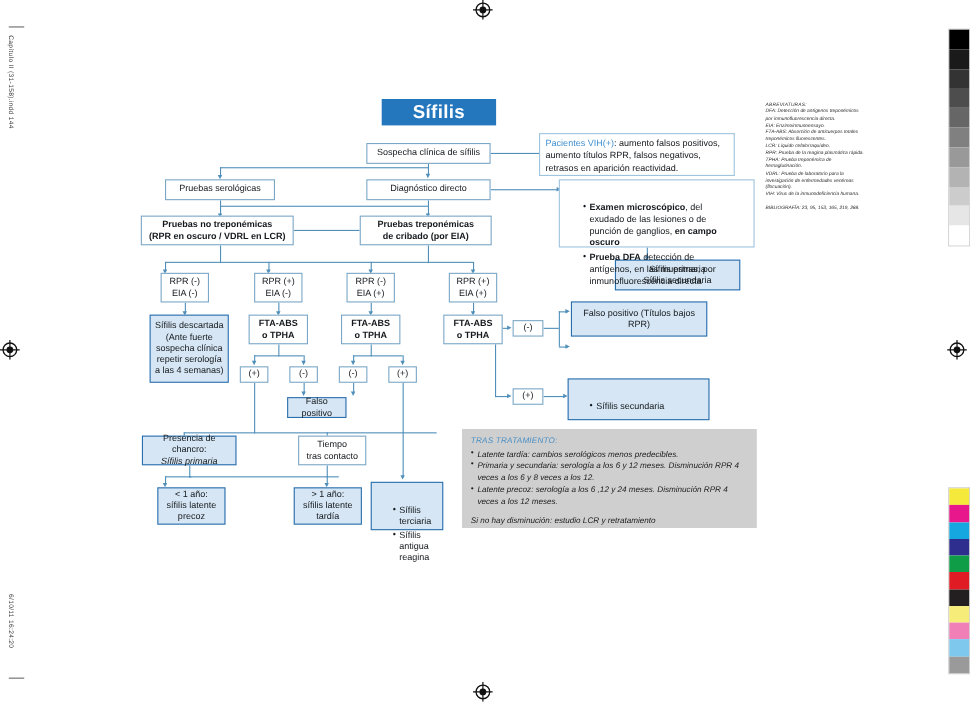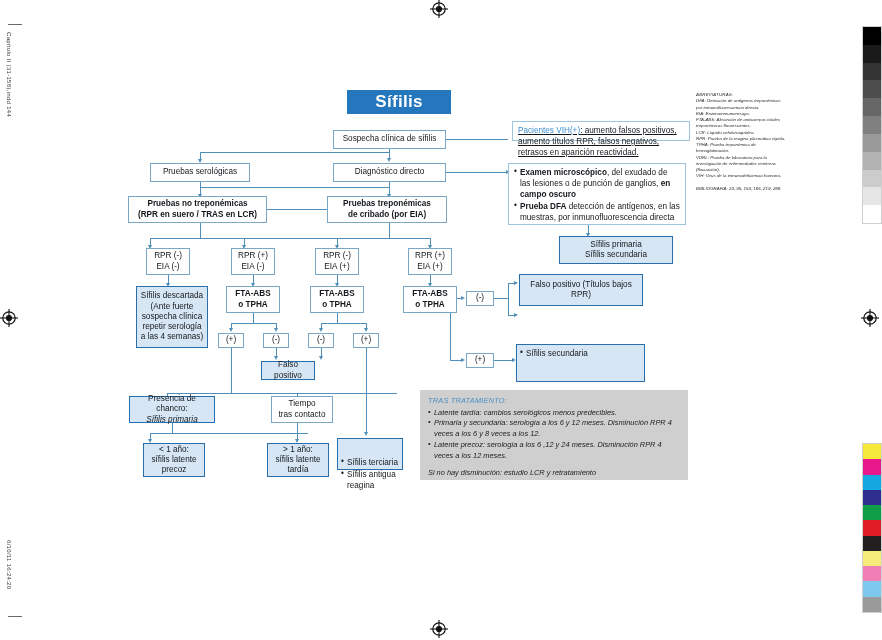--- a/index.html
+++ b/index.html
@@ -70,21 +70,21 @@
     box-sizing:border-box;
     border:1px solid #9ec4de;
     background:#ffffff;
     font-size:8.2px;
     line-height:1.32;
     padding:4px 5px;
     color:#14181c;
   }
   .infobox .hl{color:#3f8fd0;}
   .infobox b{font-weight:bold;}
-  .bullets{margin:0;padding:0;list-style:none;}
+  .bullets{margin:16px;padding:0;list-style:none;}
   .bullets li{position:relative;padding-left:6px;margin-bottom:2px;}
   .bullets li:before{content:"•";position:absolute;left:0;top:-1px;}
 
   
   .greybox{
     position:absolute;box-sizing:border-box;
     background:#cfcfcf;
     padding:6px 8px;
     font-size:7.4px;
     line-height:1.45;
@@ -292,21 +292,21 @@
   <div class="arw right" style="left:512px;top:357.5px;"></div>
 
   <div class="node" style="left:333px;top:130px;width:113px;height:19px;">Sospecha clínica de sífilis</div>
 
   <div class="node" style="left:150px;top:163px;width:100px;height:19px;">Pruebas serológicas</div>
 
   <div class="node" style="left:333px;top:163px;width:113px;height:19px;">Diagnóstico directo</div>
 
   <div class="node bold" style="left:128px;top:196px;width:139px;height:27px;flex-direction:column;">
     <span>Pruebas no treponémicas</span>
-    <span>(RPR en suero / TRAS en LCR)</span>
+    <span>(RPR en oscuro / VDRL en LCR)</span>
   </div>
 
   <div class="node bold" style="left:327px;top:196px;width:120px;height:27px;flex-direction:column;">
     <span>Pruebas treponémicas</span>
     <span>de cribado (por EIA)</span>
   </div>
 
   <div class="node" style="left:146px;top:248px;width:44px;height:27px;flex-direction:column;">
     <span>RPR (-)</span>
     <span>EIA (-)</span>
@@ -364,42 +364,42 @@
     <span>sífilis latente</span>
     <span>precoz</span>
   </div>
 
   <div class="node thick fill" style="left:267px;top:443px;width:62px;height:34px;flex-direction:column;">
     <span>&gt; 1 año:</span>
     <span>sífilis latente</span>
     <span>tardía</span>
   </div>
 
-  <div class="node thick fill left" style="left:337px;top:438px;width:66px;height:32px;align-items:flex-start;padding-top:19px;">
+  <div class="node thick fill left" style="left:337px;top:438px;width:66px;height:44px;align-items:flex-start;padding-top:4px;">
     <ul class="bullets" style="width:100%;">
       <li>Sífilis terciaria</li>
       <li>Sífilis antigua reagina</li>
     </ul>
   </div>
 
   <div class="node thick fill" style="left:559px;top:236px;width:114px;height:28px;flex-direction:column;">
     <span>Sífilis primaria</span>
     <span>Sífilis secundaria</span>
   </div>
 
   <div class="node thick fill" style="left:519px;top:274px;width:124px;height:32px;">Falso positivo (Títulos bajos RPR)</div>
 
 
   <div class="node thick fill left" style="left:516px;top:344px;width:129px;height:38px;align-items:flex-start;padding-top:4px;">
     <ul class="bullets" style="width:100%;">
       <li>Sífilis secundaria</li>
     </ul>
   </div>
 
-  <div class="infobox" style="left:512px;top:121px;width:178px;height:20px;text-decoration:underline;">
+  <div class="infobox" style="left:490px;top:121px;width:178px;height:39px;">
     <span class="hl">Pacientes VIH(+)</span><span>: aumento falsos positivos, aumento títulos RPR,  falsos negativos, retrasos en aparición reactividad.</span>
   </div>
 
   <div class="infobox" style="left:508px;top:163px;width:178px;height:62px;">
     <ul class="bullets">
       <li>
         <b>Examen microscópico</b><span>, del exudado de las lesiones o de punción de ganglios, </span><b>en campo oscuro</b>
       </li>
       <li>
         <b>Prueba DFA</b><span> detección de antígenos, en las muestras, por inmunofluorescencia directa</span>

